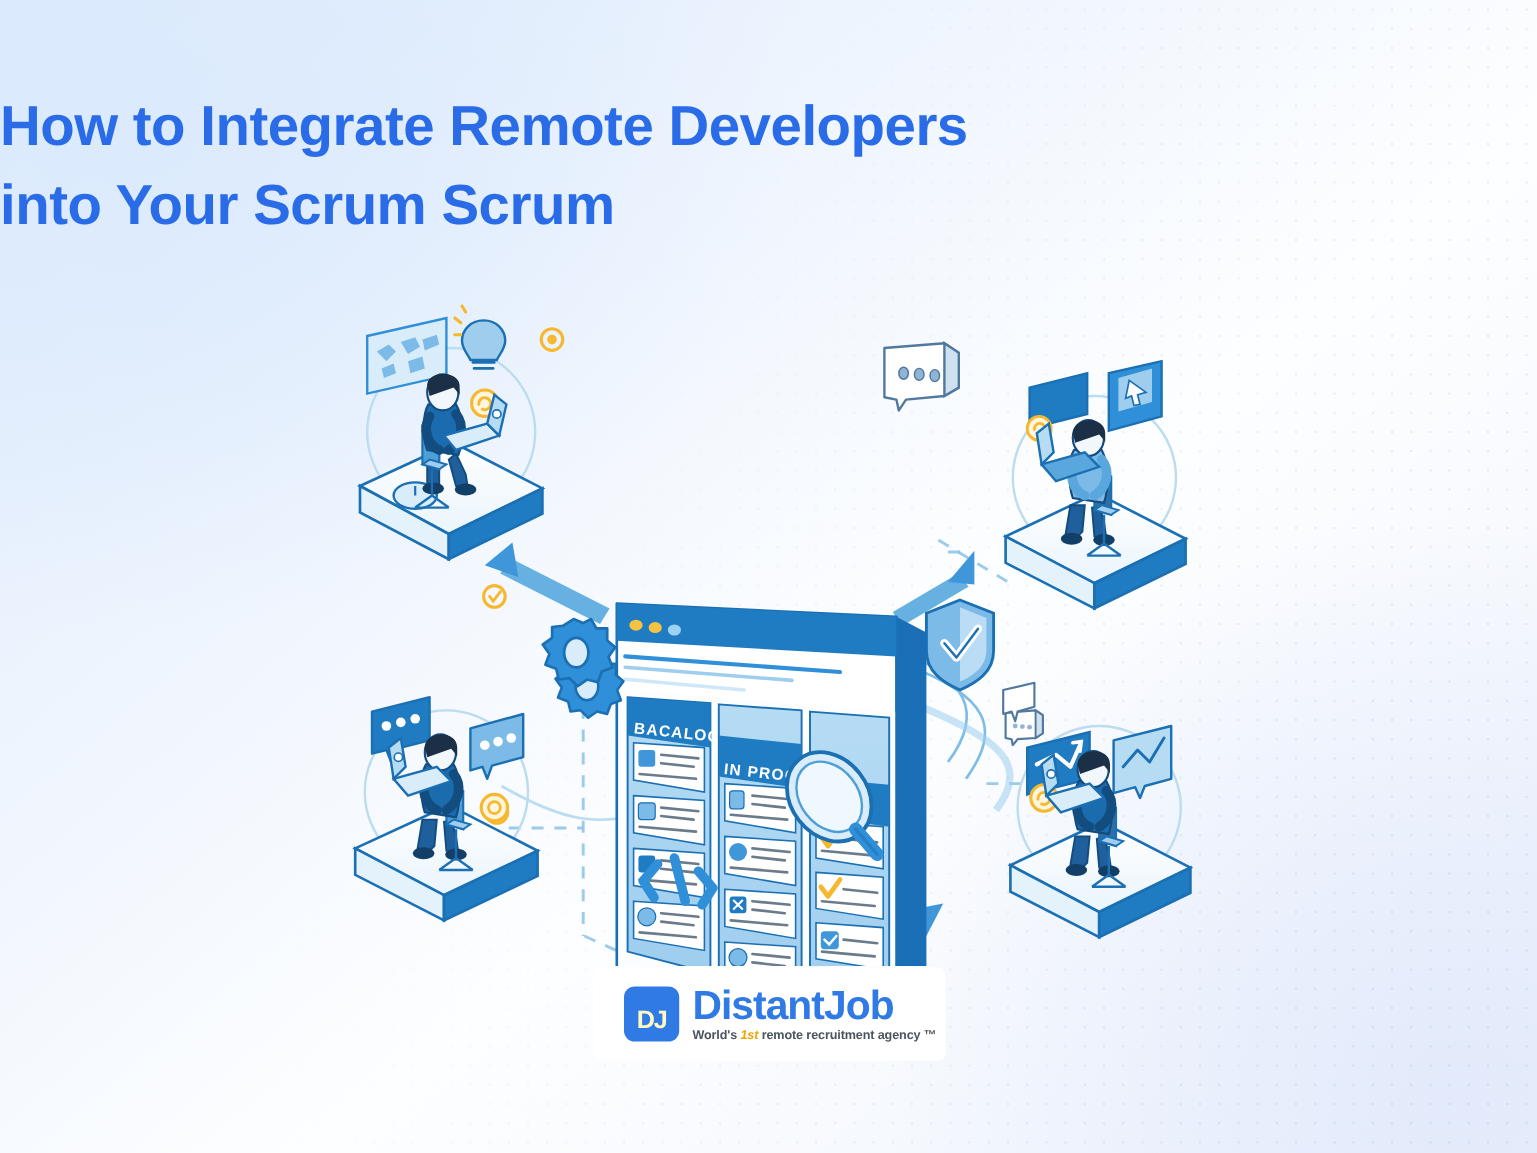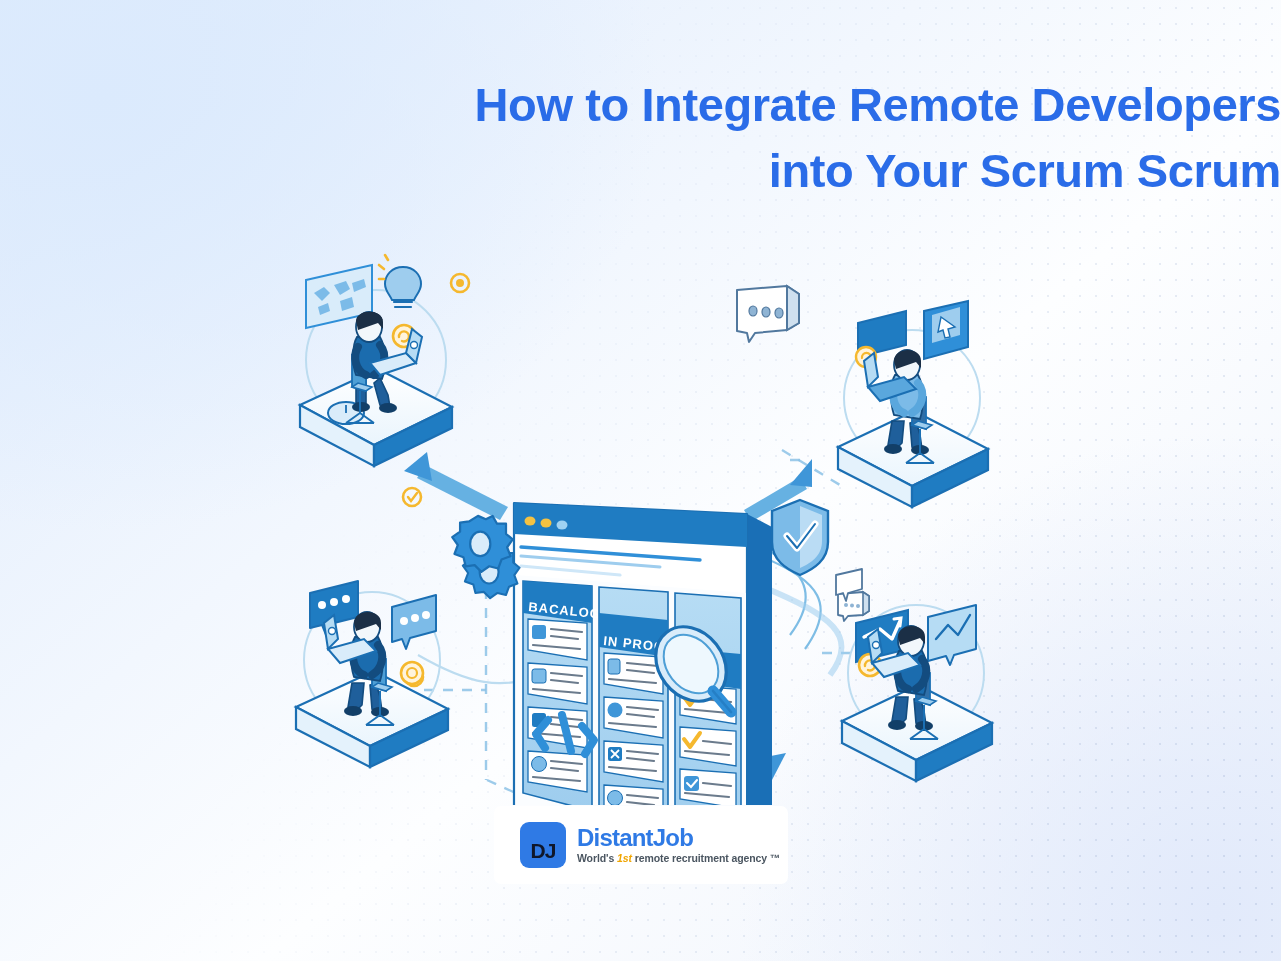--- a/index.html
+++ b/index.html
@@ -31,21 +31,21 @@
     mask-image: linear-gradient(115deg, rgba(0,0,0,0) 34%, rgba(0,0,0,.55) 58%, rgba(0,0,0,.95) 100%);
     pointer-events: none;
   }
 
   
   #title-block {
     position: absolute;
     top: 72px;
     left: 0;
     width: 1281px;
-    text-align: right;
+    text-align: left;
   }
   #title-block .line {
     display: block;
     font-size: 47px;
     line-height: 66px;
     font-weight: 700;
     color: #2a6ce8;
     letter-spacing: -.4px;
     white-space: nowrap;
   }
@@ -79,29 +79,29 @@
     height: 46px;
     border-radius: 9px;
     background: #2f7ae5;
     flex: 0 0 auto;
     display: flex;
     align-items: center;
     justify-content: center;
     margin-right: 11px;
   }
   #logo-mark .dj {
-    color: #0f172a;
+    color: #fef9c3;
     font-size: 21px;
     font-weight: 700;
     letter-spacing: -1px;
     margin-top: 12px;
   }
   #logo-text { line-height: 1; }
   #logo-word {
-    font-size: 24px;
+    font-size: 34px;
     font-weight: 700;
     color: #2f7ae5;
     letter-spacing: -.8px;
     display: block;
   }
   #logo-tag {
     display: block;
     margin-top: 3px;
     font-size: 10.5px;
     font-weight: 700;

